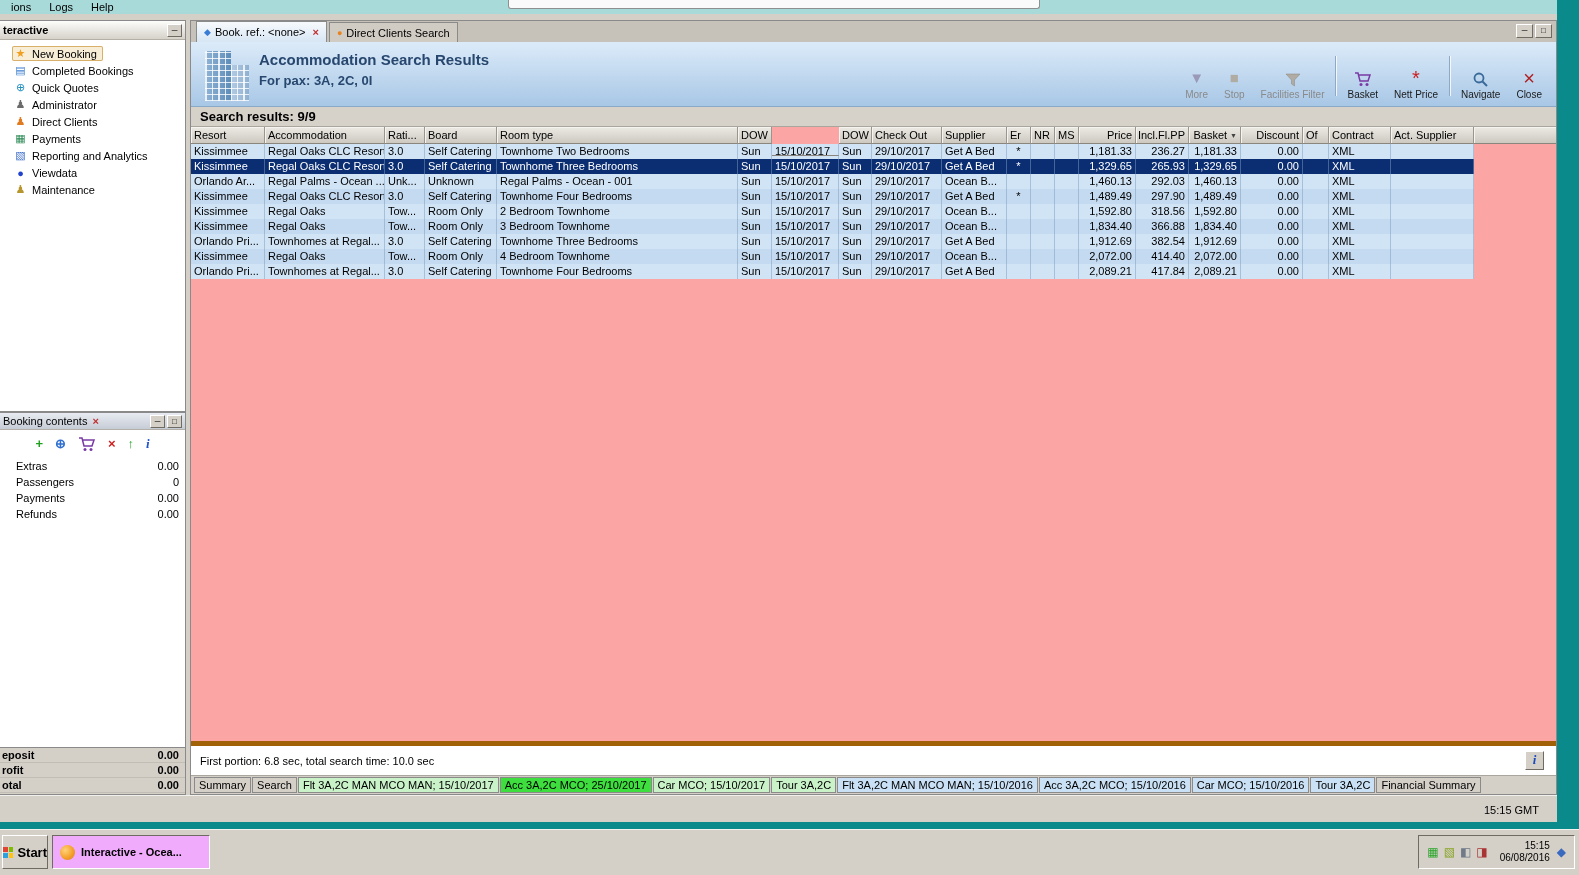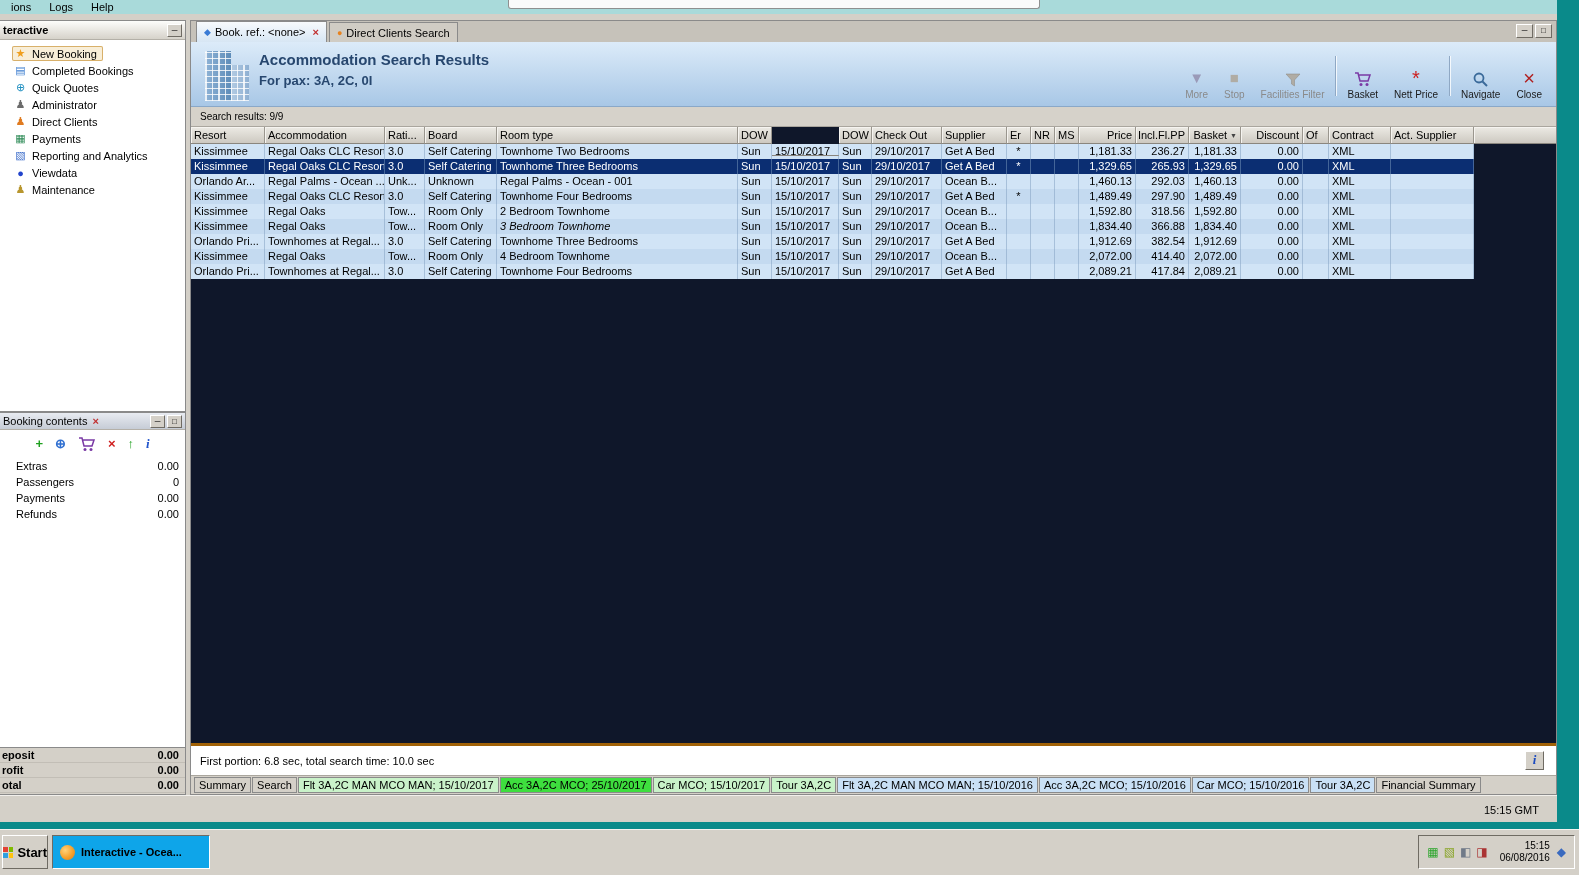--- a/index.html
+++ b/index.html
@@ -60,23 +60,23 @@
   .htitle{position:absolute;left:68px;top:9px;font-size:15px;font-weight:bold;color:#27476f}
   .hsub{position:absolute;left:68px;top:31px;font-size:13px;font-weight:bold;color:#27476f}
   #htoolbar{position:absolute;right:6px;top:6px;height:56px;display:flex;align-items:stretch}
   .tbtn{display:flex;flex-direction:column;align-items:center;justify-content:flex-end;gap:2px;padding:0 8px 4px 8px}
   .tbtn .tico{height:22px;display:flex;align-items:flex-end;justify-content:center;font-size:15px;line-height:18px}
   .tbtn .tico svg{display:block}
   .tbtn .tlbl{font-size:10px;color:#1a1a1a;white-space:nowrap}
   .tbtn.disabled .tlbl{color:#8a8a8a}
   .tsep{width:1px;background:#8fa8c4;box-shadow:1px 0 0 rgba(255,255,255,.8);margin:8px 3px}
 
-  .resultsbar{position:absolute;left:0;top:86px;right:0;height:20px;background:#d6d2ca;border-bottom:1px solid #aaa69e;display:flex;align-items:center;padding-left:9px;font-weight:normal;font-size:10px}
-
-  .gridwrap{position:absolute;left:0;top:106px;right:0;bottom:48px;background:#0f172a;overflow:hidden;border-bottom:3px solid #a16207}
+  .resultsbar{position:absolute;left:0;top:86px;right:0;height:20px;background:#d6d2ca;border-bottom:1px solid #aaa69e;display:flex;align-items:center;padding-left:9px;font-weight:bold;font-size:13px}
+
+  .gridwrap{position:absolute;left:0;top:106px;right:0;bottom:48px;background:#fca5a5;overflow:hidden;border-bottom:5px solid #a16207}
   .ghead{display:flex;height:17px;font-size:11px}
   .gh{flex:none;position:relative;background:linear-gradient(#eceae4,#cdc9c1);border-right:1px solid #9a968e;border-bottom:1px solid #8a867e;box-shadow:inset 1px 1px 0 #f6f4f0;padding:0 3px;line-height:15px;white-space:nowrap;overflow:hidden;display:flex;align-items:center}
   .gh.right{justify-content:flex-end}
   .gh .fico{font-size:7px;color:#444;margin-left:3px}
   .gh-fill{flex:1;background:linear-gradient(#eceae4,#cdc9c1);border-bottom:1px solid #8a867e;box-shadow:inset 1px 1px 0 #f6f4f0}
   .grow{display:flex;height:15px;width:1283px;font-size:11px}
   .grow.even{background:#d1e4f6}
   .grow.odd{background:#c4daf0}
   .grow.selected{background:#0b2e72;color:#fff}
   .gc{flex:none;padding:0 3px;line-height:15px;white-space:nowrap;overflow:hidden;border-right:1px solid rgba(125,155,190,.5)}
@@ -97,21 +97,21 @@
   .sb-center{position:absolute;left:0;right:0;top:8px;text-align:center}
   .sb-center span{margin:0 13px}
   .sb-right{position:absolute;right:18px;top:8px}
 
   
   #taskbar{position:absolute;left:0;top:829px;width:1579px;height:46px;background:#d4d0c8;border-top:1px solid #f4f2ee}
   .startbtn{position:absolute;left:2px;top:5px;width:46px;height:34px;background:#d4d0c8;border:1px solid;border-color:#fff #6f6b63 #6f6b63 #fff;display:flex;align-items:center;justify-content:center;gap:4px;font-weight:bold;font-size:13px}
   .flag{width:11px;height:11px;display:grid;grid-template-columns:1fr 1fr;grid-template-rows:1fr 1fr;gap:1px}
   .flag i{display:block}
   .f1{background:#e34234}.f2{background:#7fbb00}.f3{background:#2e9fe0}.f4{background:#ffc20e}
-  .appbtn{position:absolute;left:52px;top:5px;width:158px;height:34px;background:#0ea5e9;border:1px solid;border-color:#6f6b63 #fff #fff #6f6b63;display:flex;align-items:center;gap:6px;padding:8px 7px;font-size:11px;font-weight:bold;white-space:nowrap;overflow:hidden}
+  .appbtn{position:absolute;left:52px;top:5px;width:158px;height:34px;background:#f0abfc;border:1px solid;border-color:#6f6b63 #fff #fff #6f6b63;display:flex;align-items:center;gap:6px;padding:8px 7px;font-size:11px;font-weight:bold;white-space:nowrap;overflow:hidden}
   .appicon{width:15px;height:15px;border-radius:50%;background:radial-gradient(circle at 35% 35%,#ffd27a,#f5a12c 55%,#d97a1a);flex:none}
   .tray{position:absolute;right:4px;top:5px;height:34px;border:1px solid;border-color:#6f6b63 #fff #fff #6f6b63;display:flex;align-items:center;gap:7px;padding:0 8px}
   .tricon{font-size:12px;line-height:12px}
   .clock{font-size:10px;text-align:right;line-height:12px}
 </style>
 </head>
 <body>
 
 <div id="desktop">
   <div id="app">
@@ -496,21 +496,21 @@
               <div class="gc right" style="width: 62px; flex: 0 0 62px;">0.00</div>
               <div class="gc" style="width: 26px; flex: 0 0 26px;"></div>
               <div class="gc" style="width: 62px; flex: 0 0 62px;">XML</div>
               <div class="gc" style="width: 83px; flex: 0 0 83px;"></div>
             </div>
             <div class="grow odd">
               <div class="gc" style="width: 74px; flex: 0 0 74px;">Kissimmee</div>
               <div class="gc" style="width: 120px; flex: 0 0 120px;">Regal Oaks</div>
               <div class="gc" style="width: 40px; flex: 0 0 40px;">Tow...</div>
               <div class="gc" style="width: 72px; flex: 0 0 72px;">Room Only</div>
-              <div class="gc" style="width: 241px; flex: 0 0 241px; font-style: italic;">3 Bedroom Townhome</div>
+              <div class="gc" style="width: 241px; flex: 0 0 241px;">3 Bedroom Townhome</div>
               <div class="gc" style="width: 34px; flex: 0 0 34px;">Sun</div>
               <div class="gc" style="width: 67px; flex: 0 0 67px;">15/10/2017</div>
               <div class="gc" style="width: 33px; flex: 0 0 33px;">Sun</div>
               <div class="gc" style="width: 70px; flex: 0 0 70px;">29/10/2017</div>
               <div class="gc" style="width: 65px; flex: 0 0 65px;">Ocean B...</div>
               <div class="gc center" style="width: 24px; flex: 0 0 24px;"></div>
               <div class="gc center" style="width: 24px; flex: 0 0 24px;"></div>
               <div class="gc center" style="width: 24px; flex: 0 0 24px;"></div>
               <div class="gc right" style="width: 57px; flex: 0 0 57px;">1,834.40</div>
               <div class="gc right" style="width: 53px; flex: 0 0 53px;">366.88</div>

